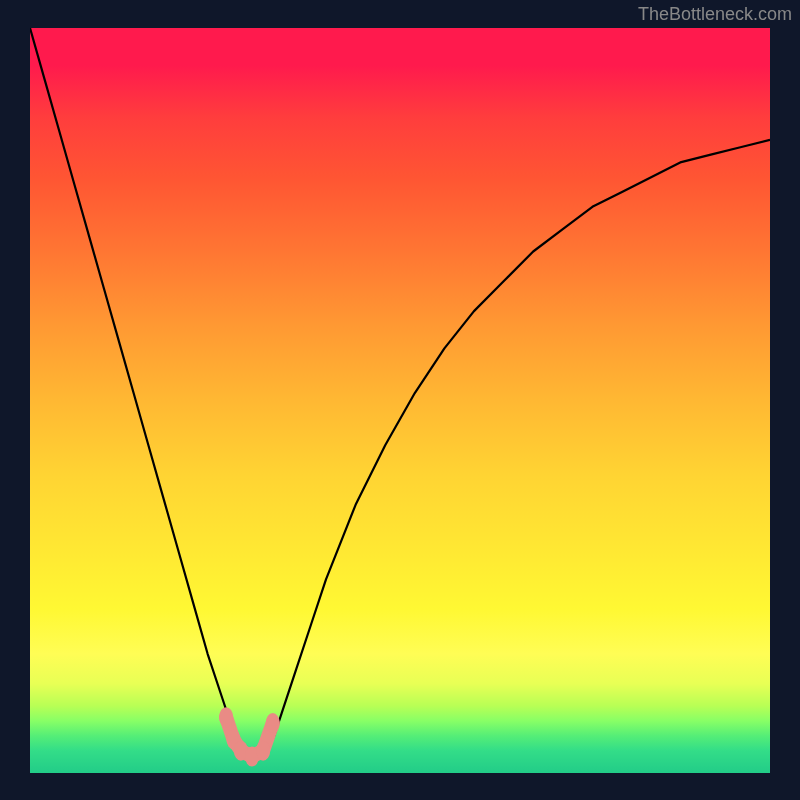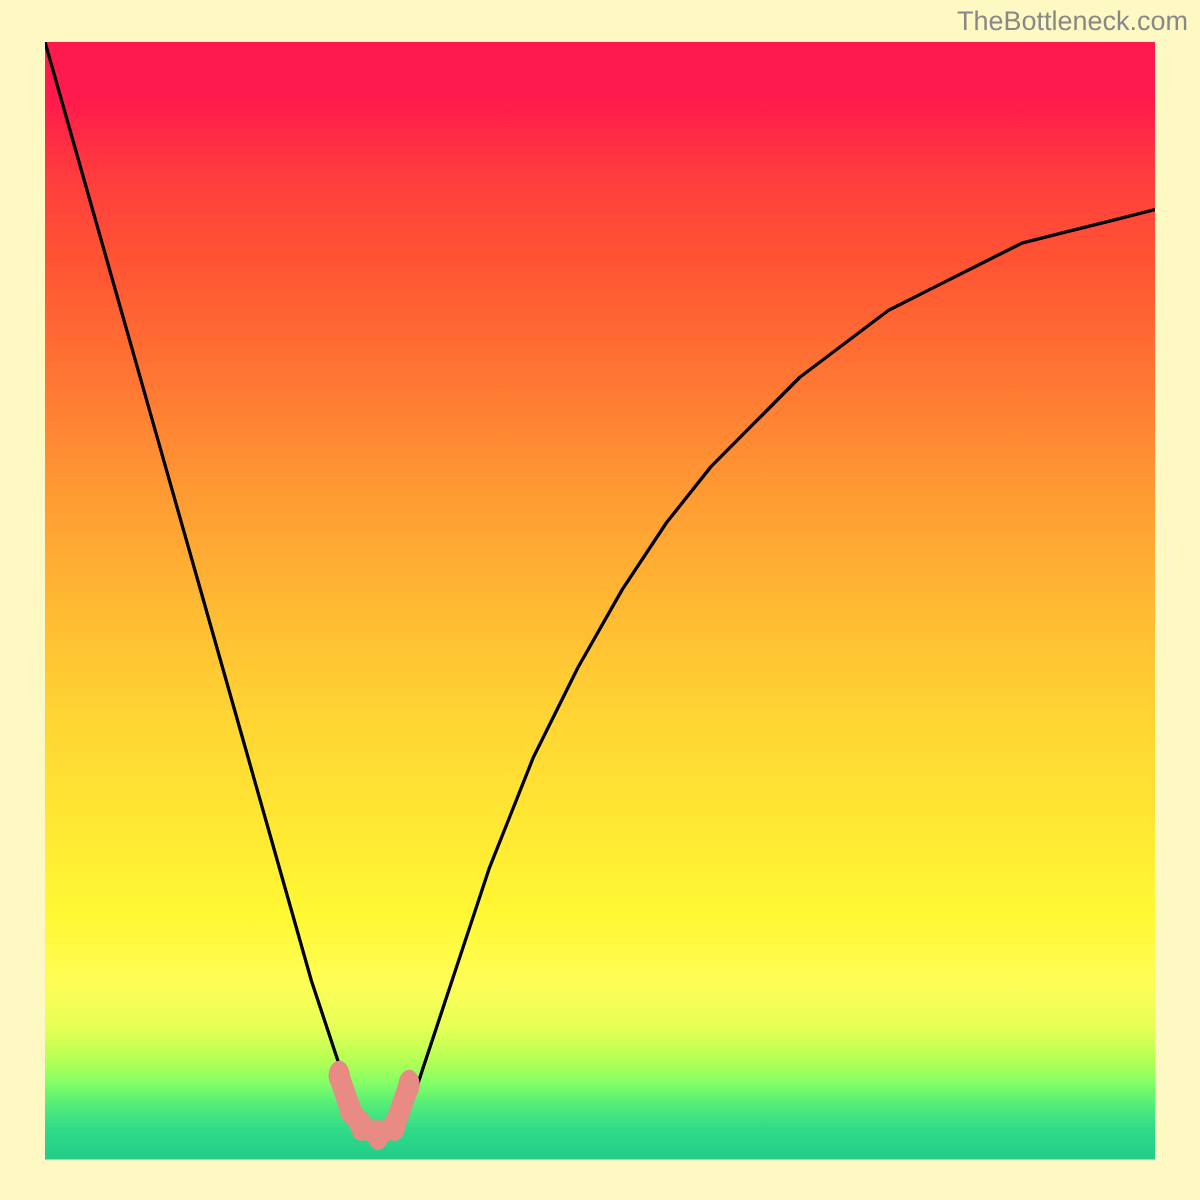--- a/index.html
+++ b/index.html
@@ -1,17 +1,17 @@
 <!DOCTYPE html>
 <html><head>
   <meta charset="utf-8">
   <style>
     * { margin: 0; padding: 0; box-sizing: border-box; }
     body { width: 800px; height: 800px; overflow: hidden; font-family: Arial, sans-serif; }
-    .outer { width: 800px; height: 800px; background: #fef9c3; position: relative; }
+    .outer { width: 800px; height: 800px; background: #0f172a; position: relative; }
     .watermark { position: absolute; top: 4px; right: 8px; color: #888; font-size: 18px; font-weight: 500; z-index: 10; }
     .plot-area {
       position: absolute;
       left: 30px;
       top: 28px;
       width: 740px;
       height: 745px;
       background: linear-gradient(to bottom,
         #ff1a4d 0%,
         #ff1a4d 5%,

